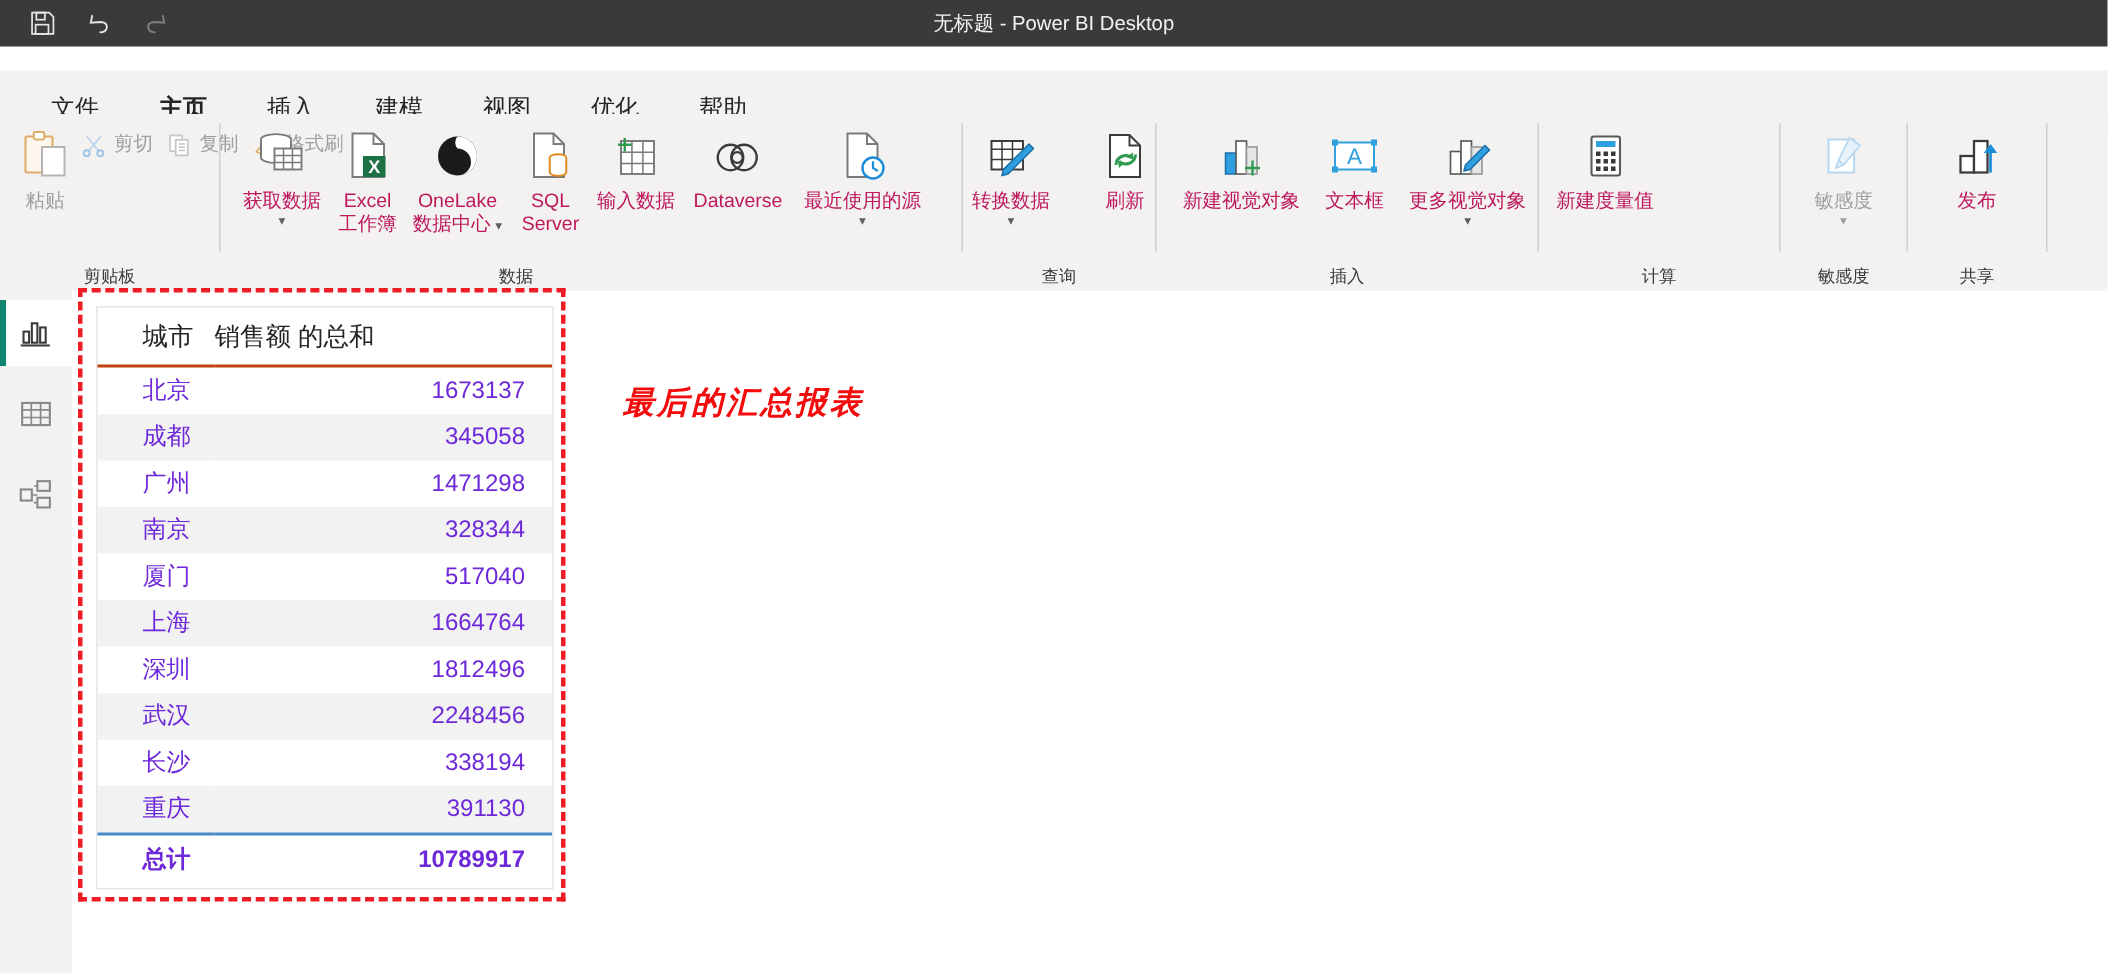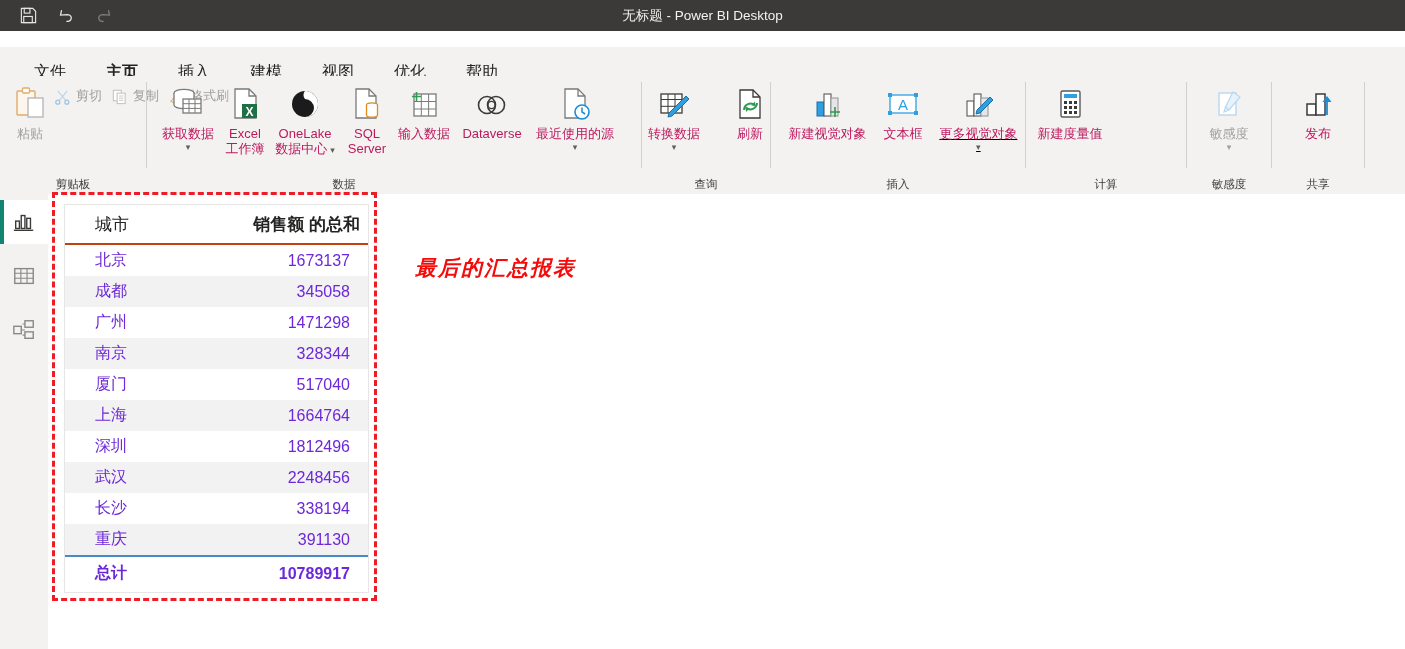--- a/index.html
+++ b/index.html
@@ -103,21 +103,21 @@
     position: absolute; left: 16px; top: 10px; width: 305px; height: 389px;
     background: #ffffff; border: 1px solid #e6e6e6;
   }
   .tbl { width: 100%; border-collapse: collapse; table-layout: fixed; }
   .tbl th {
     font-size: 17px; font-weight: normal; color: #252423;
     padding: 8px 8px 7px 8px; border-bottom: 2px solid #c2410c;
     white-space: nowrap;
   }
   .tbl th.c-city { text-align: left; width: 78px; padding-left: 30px; }
-  .tbl th.c-val  { text-align: right; padding-left: 0; font-weight: bold; }
+  .tbl th.c-val  { text-align: left; padding-left: 0; }
   .tbl td {
     font-size: 16px; color: #6d28d9; padding: 5px 8px 5px 8px; border: none;
   }
   .tbl td.c-city { text-align: left; padding-left: 30px; }
   .tbl td.c-val  { text-align: right; padding-right: 18px; }
   .tbl tr.alt td { background: #f2f2f2; }
   .tbl tr.total td {
     font-weight: bold; border-top: 2px solid #4a89c8; padding-top: 6px; background: #ffffff;
   }
 
@@ -345,21 +345,21 @@
             <rect x="7" y="9" width="26" height="18" fill="#ffffff" stroke="#2f9fe0" stroke-width="1.3"></rect>
             <text x="20" y="23.5" font-size="15" fill="#2f9fe0" text-anchor="middle" font-family="Liberation Sans, sans-serif">A</text>
             <rect x="5" y="7" width="4" height="4" fill="#2f9fe0"></rect>
             <rect x="31" y="7" width="4" height="4" fill="#2f9fe0"></rect>
             <rect x="5" y="25" width="4" height="4" fill="#2f9fe0"></rect>
             <rect x="31" y="25" width="4" height="4" fill="#2f9fe0"></rect>
           </svg>
         </div>
         <div class="lbl">文本框</div>
       </div>
-      <div class="btn" style="width:94px;text-decoration:underline;">
+      <div class="btn" style="width:94px;">
         <div class="ico">
           <svg width="40" height="38" viewBox="0 0 40 38">
             <rect x="9" y="15" width="7" height="15" fill="#ffffff" stroke="#5a5a5a" stroke-width="1.1"></rect>
             <rect x="16" y="8" width="7" height="22" fill="#ffffff" stroke="#5a5a5a" stroke-width="1.1"></rect>
             <rect x="23" y="12" width="7" height="18" fill="#e6e6e6" stroke="#9a9a9a" stroke-width="1.1"></rect>
             <path d="M32 11 L35 14 L22 27 L18 28 L19 24 Z" fill="#2f9fe0" stroke="#1a6ea8" stroke-width="1"></path>
           </svg>
         </div>
         <div class="lbl">更多视觉对象</div>
         <div class="chev">▾</div>

